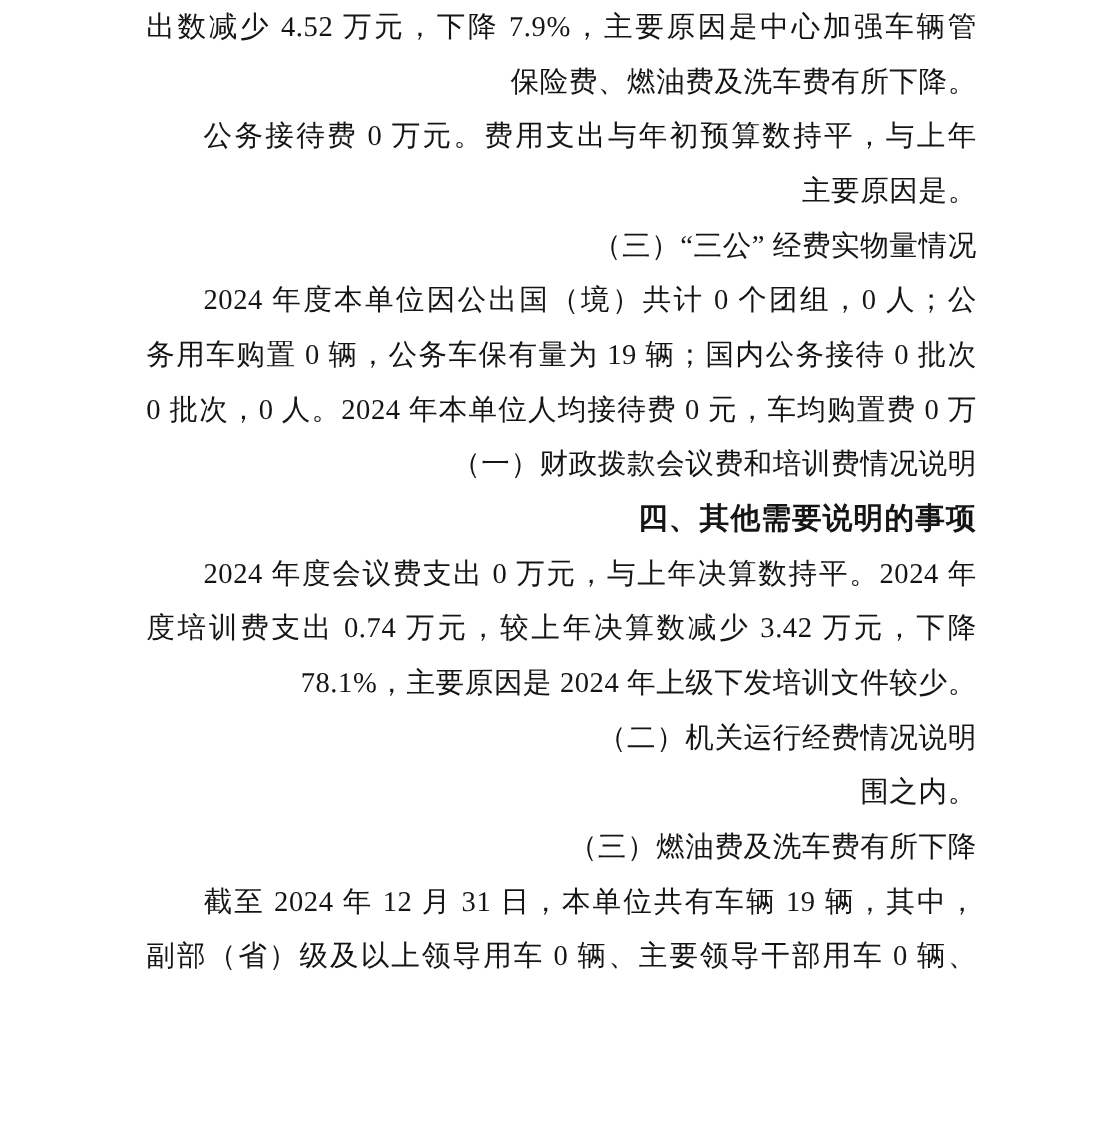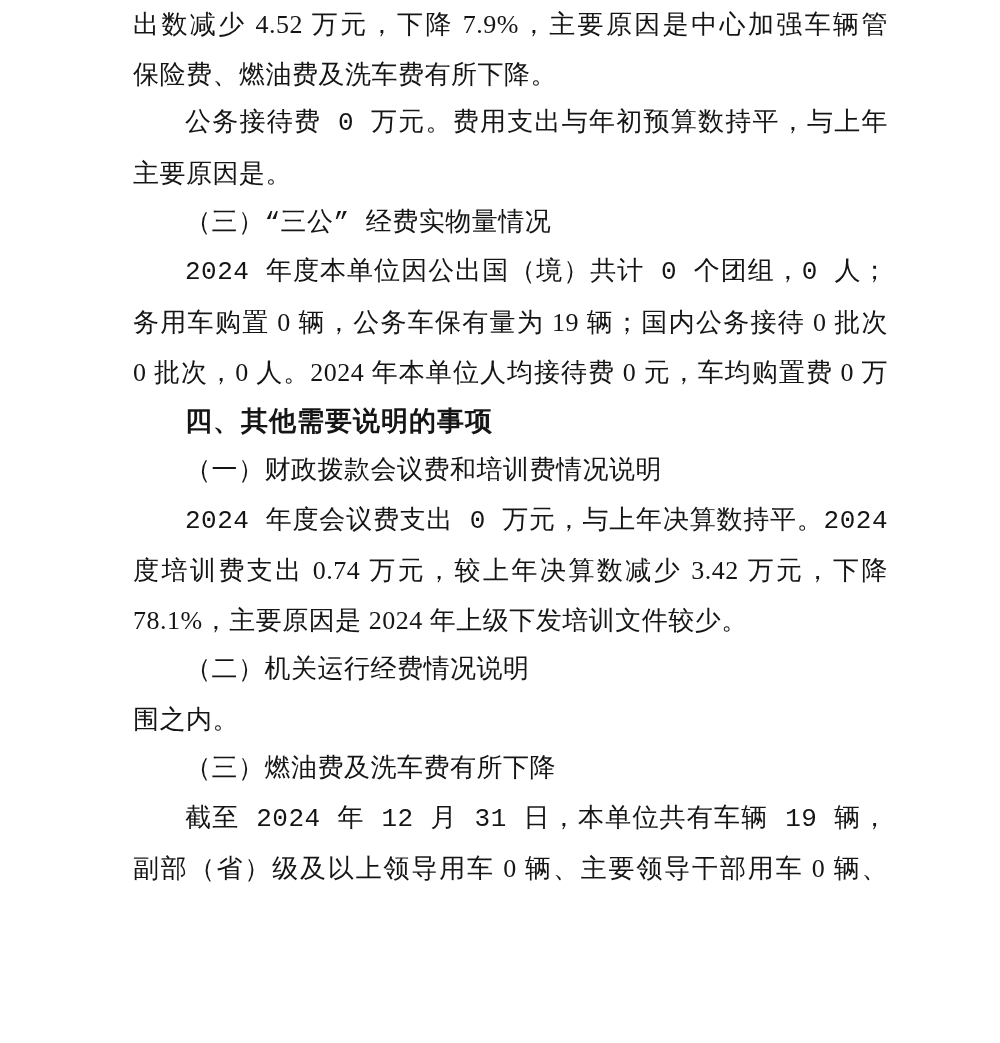--- a/index.html
+++ b/index.html
@@ -21,30 +21,29 @@
     left: 133px;
     top: 0;
     width: 755px;
   }
   .line {
     height: 49.66px;
     line-height: 49.66px;
     font-size: 26px;
     overflow: hidden;
     white-space: normal;
-    text-align: left;
+    text-align: right;
     letter-spacing: 0.5px;
   }
   .line.justify {
     text-align: justify;
     text-align-last: justify;
   }
   .line.indent {
     text-indent: 52px;
-    font-family: Liberation Mono, monospace;
   }
   .line.heading {
     font-family: "Liberation Sans", "DejaVu Sans", sans-serif;
     font-weight: 700;
     font-size: 27px;
     letter-spacing: 1px;
   }
 </style>
 </head>
 <body>
@@ -52,22 +51,22 @@
 <div class="page">
   <div class="content" id="document-content">
       <div class="line justify">出数减少 4.52 万元，下降 7.9%，主要原因是中心加强车辆管理，</div>
       <div class="line">保险费、燃油费及洗车费有所下降。</div>
       <div class="line indent justify">公务接待费 0 万元。费用支出与年初预算数持平，与上年</div>
       <div class="line">主要原因是。</div>
       <div class="line indent">（三）“三公” 经费实物量情况</div>
       <div class="line indent justify">2024 年度本单位因公出国（境）共计 0 个团组，0 人；公</div>
       <div class="line justify">务用车购置 0 辆，公务车保有量为 19 辆；国内公务接待 0 批次</div>
       <div class="line justify">0 批次，0 人。2024 年本单位人均接待费 0 元，车均购置费 0 万</div>
+      <div class="line indent">（一）财政拨款会议费和培训费情况说明</div>
       <div class="line indent heading">四、其他需要说明的事项</div>
-      <div class="line indent">（一）财政拨款会议费和培训费情况说明</div>
       <div class="line indent justify">2024 年度会议费支出 0 万元，与上年决算数持平。2024 年</div>
       <div class="line justify">度培训费支出 0.74 万元，较上年决算数减少 3.42 万元，下降</div>
       <div class="line">78.1%，主要原因是 2024 年上级下发培训文件较少。</div>
       <div class="line indent">（二）机关运行经费情况说明</div>
       <div class="line">围之内。</div>
       <div class="line indent">（三）燃油费及洗车费有所下降</div>
       <div class="line indent justify">截至 2024 年 12 月 31 日，本单位共有车辆 19 辆，其中，</div>
       <div class="line justify">副部（省）级及以上领导用车 0 辆、主要领导干部用车 0 辆、</div>
     </div>
 </div>

